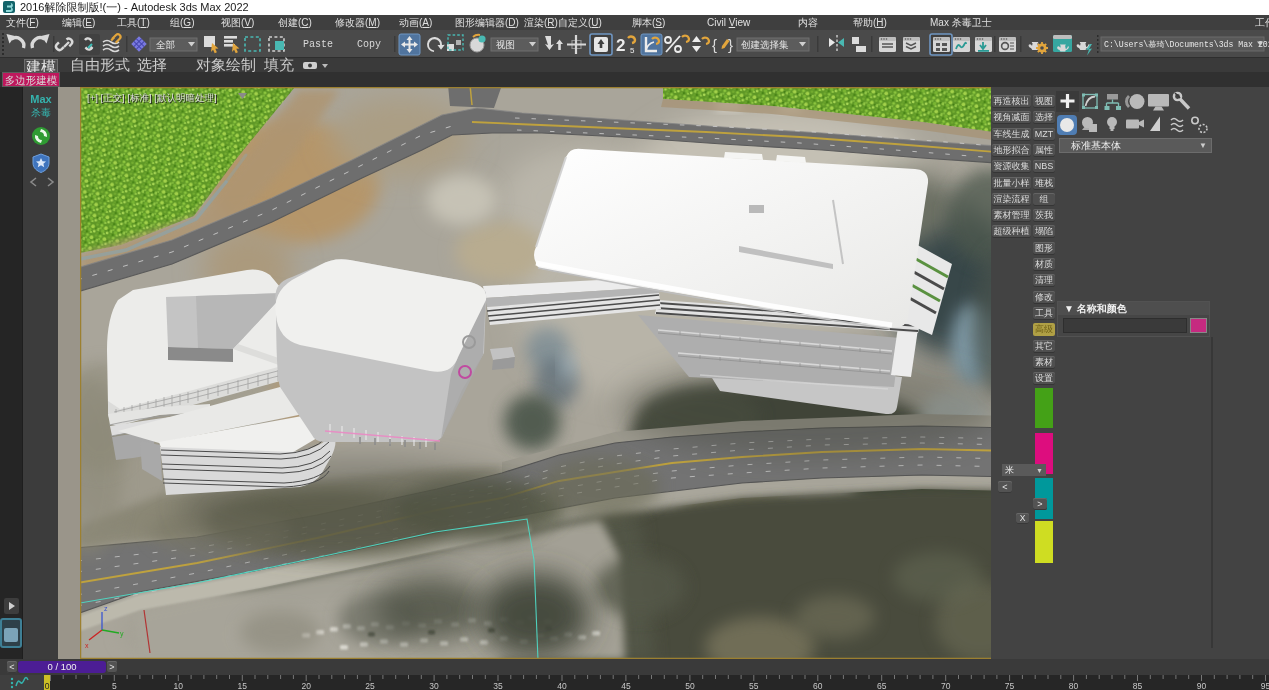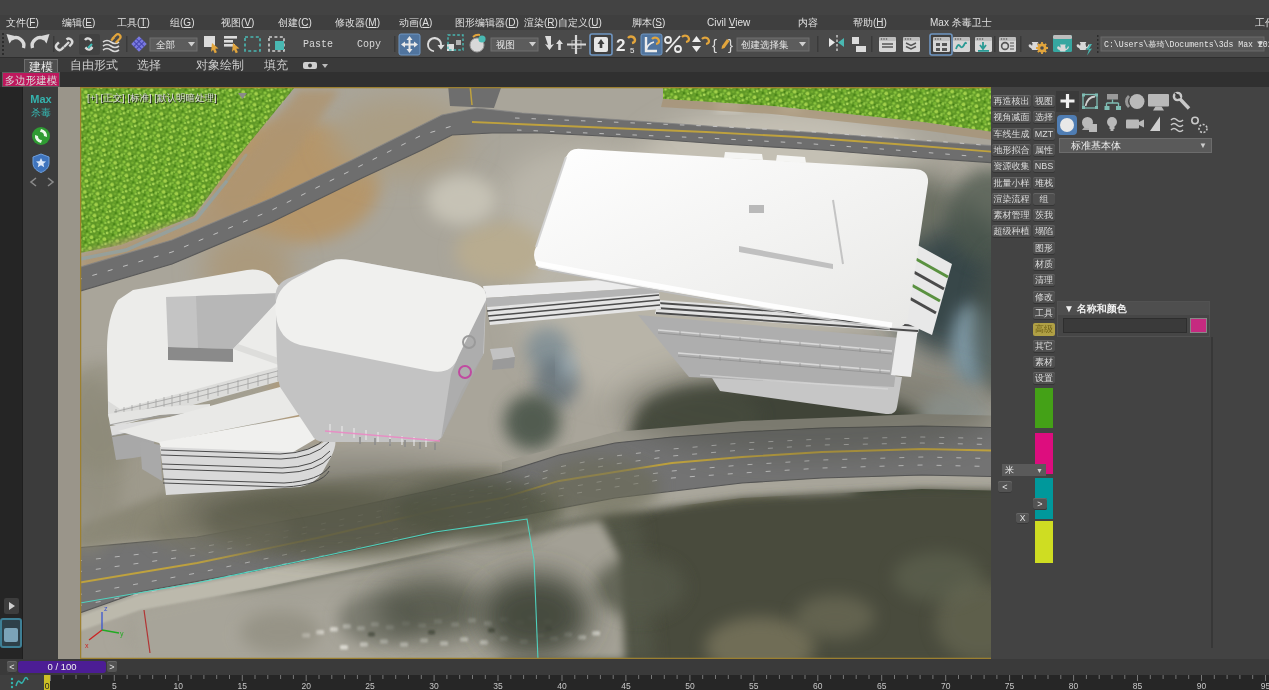--- a/index.html
+++ b/index.html
@@ -3,36 +3,43 @@
 <style>
 html,body{margin:0;padding:0;width:1269px;height:690px;overflow:hidden;background:#434343;
 font-family:"Liberation Sans",sans-serif;}
 *{box-sizing:border-box;}
 .abs{position:absolute;}
 #root{position:relative;width:1269px;height:690px;}
 #titlebar{left:0;top:0;width:1269px;height:15px;background:#ffffff;color:#1a1a1a;font-size:11px;line-height:15px;}
 #menubar{left:0;top:15px;width:1269px;height:15px;background:#3f3f3f;color:#e0e0e0;font-size:10px;line-height:16px;}
 #menubar span{position:absolute;top:0;white-space:nowrap;}
 #toolbar{left:0;top:30px;width:1269px;height:28px;background:#4a4a4a;border-bottom:1px solid #2e2e2e;}
-#ribbon1{left:0;top:58px;width:1269px;height:14px;background:#3a3a3a;color:#cccccc;font-size:12px;}
+#ribbon1{left:0;top:58px;width:1269px;height:14px;background:#3a3a3a;color:#cccccc;font-size:15px;}
 #ribbon1 span{position:absolute;top:0;line-height:14px;}
 #ribbon2{left:0;top:72px;width:1269px;height:15px;background:#303030;color:#d5d5d5;font-size:10.5px;}
 #leftdock{left:0;top:87px;width:22px;height:572px;background:#252525;}
 #leftpanel{left:22px;top:87px;width:36px;height:572px;background:#3c3c3c;border-left:1px solid #1e1e1e;}
 #rightarea{left:991px;top:87px;width:278px;height:572px;background:#434343;overflow:hidden;}
 #viewport{left:58px;top:87px;width:933px;height:572px;background:#9a958a;overflow:hidden;padding-left:22px;}
 #timerow{left:0;top:659px;width:1269px;height:16px;background:#3a3a3a;}
 #trackbar{left:0;top:675px;width:1269px;height:15px;background:#262626;}
 .tbtn{position:absolute;background:#535353;border-radius:2px;color:#e4e4e4;text-align:center;
 box-shadow:inset 0 1px 0 #686868, inset 0 -1px 0 #383838;}
 .vtab{position:absolute;background:#4f4f4f;border-radius:2px;color:#dcdcdc;text-align:center;
 font-size:9px;line-height:13px;height:13px;box-shadow:inset 0 1px 0 #646464, inset 0 -1px 0 #353535;white-space:nowrap;overflow:hidden;}
 </style></head>
 <body>
 <div id="root">
+<div class="abs" id="titlebar">
+  <svg class="abs" style="left:3px;top:1px" width="12" height="12" viewBox="0 0 12 12">
+        <rect x="0" y="0" width="12" height="12" rx="2" fill="#14646b"></rect>
+        <path d="M3 2h4.5a2.4 2.4 0 0 1 1.2 4.5a2.4 2.4 0 0 1-1.2 4.5H3V9h4a1.2 1.2 0 0 0 0-2.4H4V4.4h3a1.2 1.2 0 0 0 0-2.4z" fill="#8fd8d8"></path>
+      </svg>
+  <span class="abs" style="left:20px;top:0">2016解除限制版!(一) - Autodesk 3ds Max 2022</span>
+</div>
 <div class="abs" id="menubar">
   <span style="left:6px">文件(<u>F</u>)</span>
   <span style="left:62px">编辑(<u>E</u>)</span>
   <span style="left:117px">工具(<u>T</u>)</span>
   <span style="left:170px">组(<u>G</u>)</span>
   <span style="left:221px">视图(<u>V</u>)</span>
   <span style="left:278px">创建(<u>C</u>)</span>
   <span style="left:335px">修改器(<u>M</u>)</span>
   <span style="left:399px">动画(<u>A</u>)</span>
   <span style="left:455px">图形编辑器(<u>D</u>)</span>

